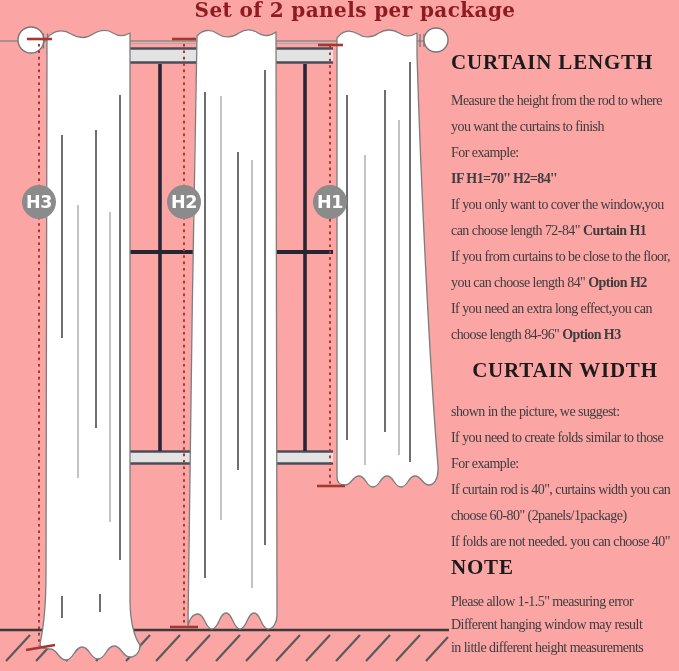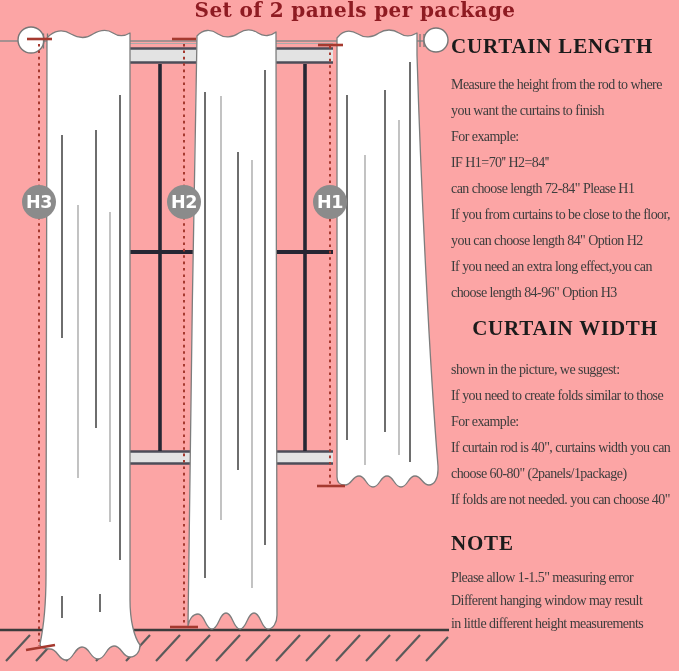--- a/index.html
+++ b/index.html
@@ -20,32 +20,32 @@
     font-size:17.5px;fill:#ffffff;letter-spacing:-0.5px;
   }
   
   #info{
     position:absolute;left:451px;top:0;width:228px;color:#3d3d3d;
   }
   .section h2{
     margin:0;font-family:"Liberation Serif",serif;font-weight:700;
     font-size:21px;letter-spacing:.8px;color:#1b1b1b;white-space:nowrap;
   }
-  #sec-length h2{margin-top:34px;}
+  #sec-length h2{margin-top:50px;}
   #sec-width  h2{margin-top:10px;text-align:center;}
-  #sec-note   h2{margin-top:18px;}
+  #sec-note   h2{}
   .lines{margin-top:13px;}
   #sec-width .lines{margin-top:16px;}
   #sec-note  .lines{margin-top:10px;}
   .tline{
     font-size:14px;line-height:26px;letter-spacing:-0.55px;
     white-space:nowrap;
   }
   #sec-note .tline{line-height:23px;}
-  .tline b{font-weight:400;text-align:right;}
+  .tline b{font-weight:700;text-align:right;}
 </style>
 </head>
 <body>
 
 <div id="canvas">
 
   <h1 id="title">Set of 2 panels per package</h1>
 
   <svg id="diagram" width="450" height="671" viewBox="0 0 450 671">
 
@@ -136,21 +136,22 @@
   </svg>
 
   <div id="info">
     <div class="section" id="sec-length">
       <h2>CURTAIN LENGTH</h2>
       <div class="lines">
           <div class="tline"><span>Measure the height from the rod to where</span></div>
           <div class="tline"><span>you want the curtains to finish</span></div>
           <div class="tline"><span>For example:</span></div>
           <div class="tline"><b>IF H1=70'' H2=84''</b></div>
-          <div class="tline"><span>can choose length 72-84" </span><b>Please H1</b></div>
+          <div class="tline"><span>If you only want to cover the window,you</span></div>
+          <div class="tline"><span>can choose length 72-84" </span><b>Curtain H1</b></div>
           <div class="tline"><span>If you from curtains to be close to the floor,</span></div>
           <div class="tline"><span>you can choose length 84" </span><b>Option H2</b></div>
           <div class="tline"><span>If you need an extra long effect,you can</span></div>
           <div class="tline"><span>choose length 84-96" </span><b>Option H3</b></div>
         </div>
     </div>
     <div class="section" id="sec-width">
       <h2>CURTAIN WIDTH</h2>
       <div class="lines">
           <div class="tline"><span>shown in the picture, we suggest:</span></div>

